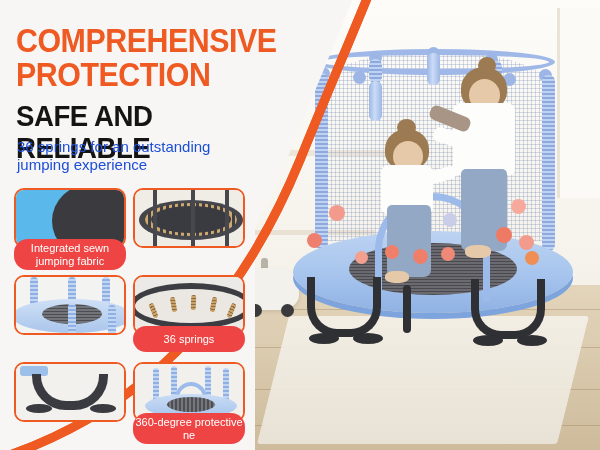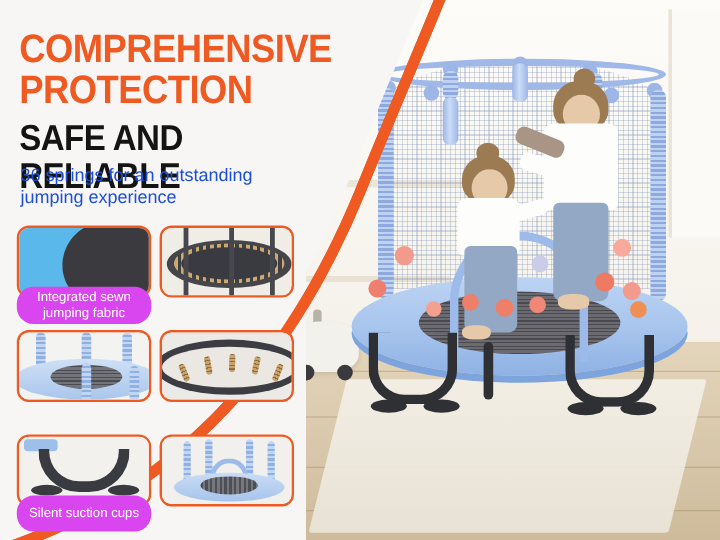--- a/index.html
+++ b/index.html
@@ -71,21 +71,21 @@
   .h2{position:absolute;left:16px;top:84px;width:300px;
     font-size:30px;line-height:32px;font-weight:bold;color:#141414;
     letter-spacing:-.5px;transform:scaleX(.92);transform-origin:left top;}
   .sub{position:absolute;left:17px;top:122px;width:250px;
     font-size:15px;line-height:18px;color:#1d4ed8;}
 
   .cards{position:absolute;left:14px;top:172px;width:232px;}
   .card{position:absolute;width:112px;}
   .thumb{position:relative;width:112px;height:60px;border:2px solid #ee5a22;border-radius:10px;overflow:hidden;background:#fff;box-sizing:border-box;}
   .pill{position:relative;margin-top:-9px;width:112px;min-height:26px;
-    background:#d946ef;border-radius:14px;color:#fff;text-align:center;
+    background:#ef4444;border-radius:14px;color:#fff;text-align:center;
     font-size:11px;line-height:12.5px;padding:3px 2px;box-sizing:border-box;
     display:flex;align-items:center;justify-content:center;}
   .pill.two{min-height:30px;}
 
   
   .t1a{position:absolute;left:-8px;top:-6px;width:86px;height:74px;background:#5ab9ea;border-radius:0 60% 60% 0/0 50% 50% 0;}
   .t1b{position:absolute;right:-6px;top:-6px;width:78px;height:74px;background:#3b3b3f;border-radius:50% 0 0 50%/50% 0 0 50%;}
   .t2bg{position:absolute;inset:0;background:#f0ece6;}
   .t2ring{position:absolute;left:4px;top:10px;width:104px;height:40px;border-radius:50%;background:#45464b;}
   .t2in{position:absolute;left:10px;top:13px;width:92px;height:33px;border-radius:50%;background:repeating-linear-gradient(90deg,#cfa86e 0 3px,#3f4045 3px 6px);}
@@ -256,41 +256,42 @@
         <div class="thumb">
           <div class="t4bg"></div>
           <div class="t4ring"></div>
             <div class="t4in"></div>
           <div class="spring" style="left:16px;top:26px;transform:rotate(-22deg)"></div>
           <div class="spring" style="left:36px;top:20px;transform:rotate(-10deg)"></div>
           <div class="spring" style="left:56px;top:18px;transform:rotate(2deg)"></div>
           <div class="spring" style="left:76px;top:20px;transform:rotate(12deg)"></div>
           <div class="spring" style="left:94px;top:26px;transform:rotate(22deg)"></div>
         </div>
+        <div class="pill">36 springs</div>
       </div>
 
       <div class="card" style="left:0;top:174px">
         <div class="thumb">
           <div class="t5bg"></div>
           <div class="t5p"></div>
           <div class="t5u"></div>
           <div class="t5f" style="left:10px;top:40px"></div>
           <div class="t5f" style="left:74px;top:40px"></div>
         </div>
-        <div class="pill two">Silent suction cups</div>
       </div>
 
       <div class="card" style="left:119px;top:174px">
         <div class="thumb">
           <div class="t6bg"></div>
           <div class="t6p" style="left:18px;top:4px;height:44px"></div>
           <div class="t6p" style="left:36px;top:2px;height:40px"></div>
           <div class="t6p" style="left:70px;top:2px;height:40px"></div>
           <div class="t6p" style="left:88px;top:4px;height:44px"></div>
           <div class="t6arch"></div>
           <div class="t6pad"></div>
             <div class="t6mat"></div>
         </div>
+        <div class="pill two">360-degree protective ne</div>
       </div>
 
     </div>
   </div>
 </div>
 
 </body></html>

